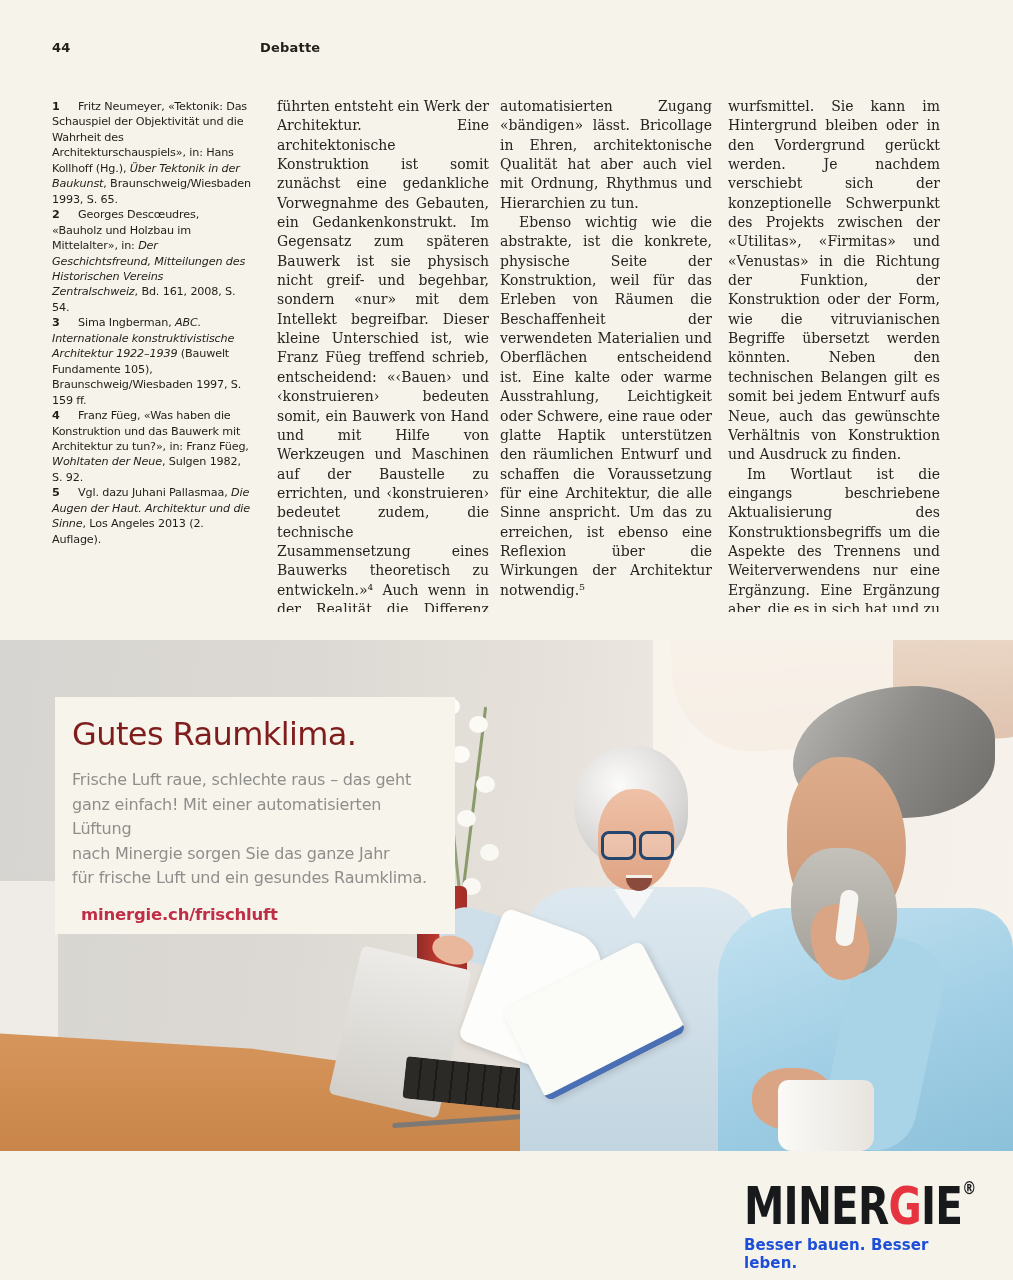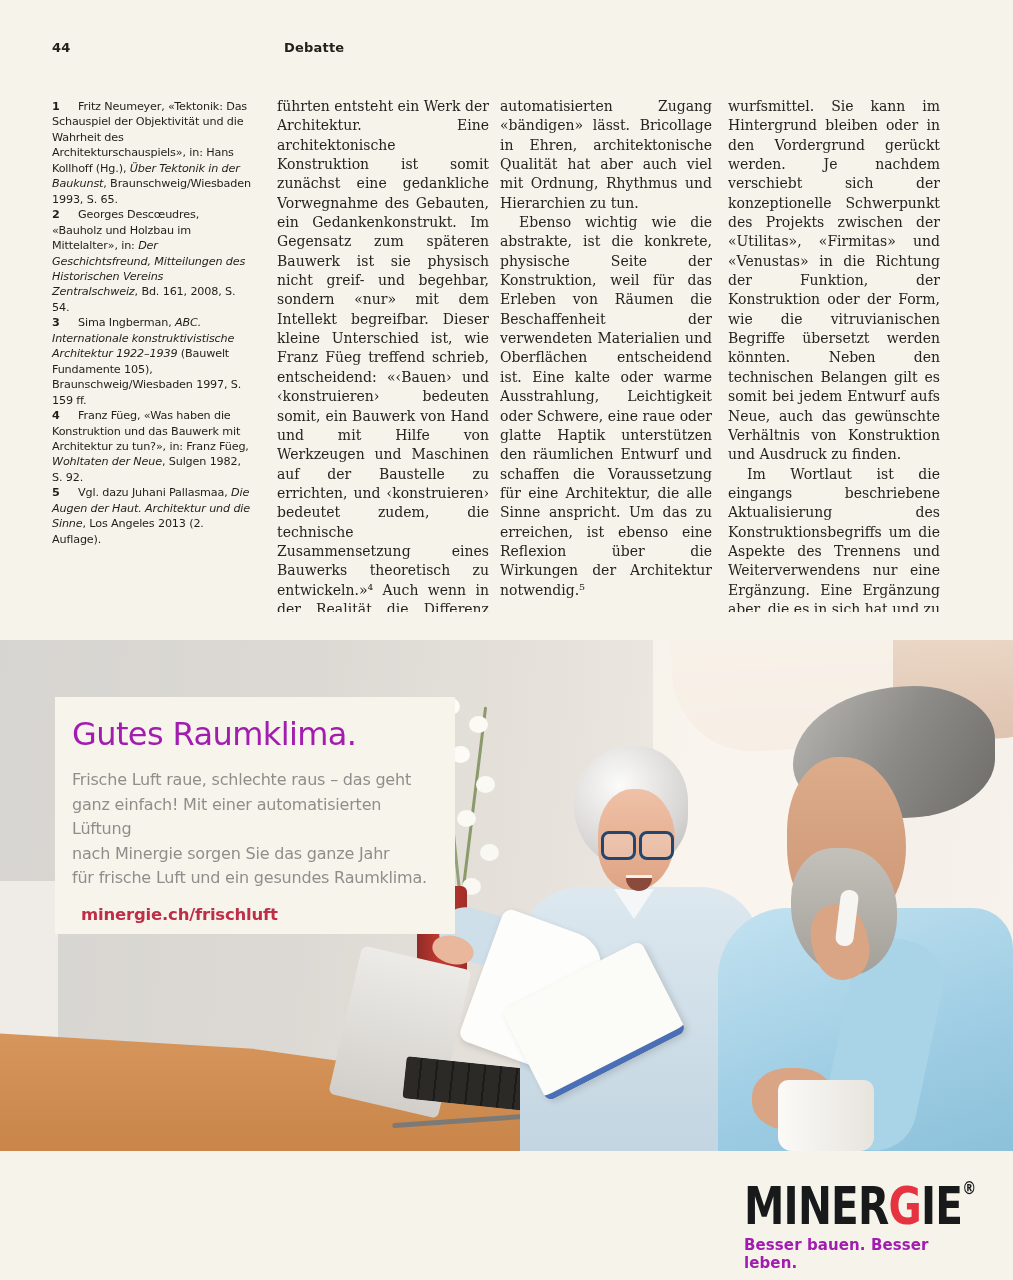--- a/index.html
+++ b/index.html
@@ -6,21 +6,21 @@
   body {
     width:1013px; height:1280px; position:relative; overflow:hidden;
     background:#f6f3eb; color:#24211c;
     font-family:"DejaVu Serif", serif;
   }
   .abs { position:absolute; }
 
   
   .hdr { font-family:"DejaVu Sans", sans-serif; font-weight:bold; font-size:13px; letter-spacing:0.2px; }
   #pageno  { left:52px;  top:40px; }
-  #section { left:284px; top:40px; }
+  #section { left:260px; top:40px; }
 
   
   #footnotes { left:52px; top:99px; width:200px;
     font-family:"DejaVu Sans", sans-serif; font-size:11.2px; line-height:15.45px;
     letter-spacing:-0.15px; color:#211e19; }
   .footnote { margin:0; }
   .fn-num { display:inline-block; width:26px; font-weight:bold; }
   .it { font-style:italic; }
 
   
@@ -105,35 +105,35 @@
   .m-item { left:838px; top:250px; width:18px; height:56px; background:#f7f5f1;
     border-radius:8px; transform:rotate(7deg); }
   .m-hand2 { left:752px; top:428px; width:82px; height:62px; background:#d9a584; border-radius:45%; }
   .cup { left:778px; top:440px; width:96px; height:71px;
     background:linear-gradient(90deg,#fbfaf7,#e7e4de); border-radius:10px 10px 14px 14px; }
 
   
   #ad-box { left:55px; top:57px; width:400px; height:237px; background:#f7f4ec; }
   .ad-inner { position:absolute; left:17px; top:16px; width:366px; }
   .ad-headline { font-family:"DejaVu Sans", sans-serif; font-size:32px; line-height:42px;
-    letter-spacing:-0.6px; color:#a21caf; }
+    letter-spacing:-0.6px; color:#7f1d1d; }
   .ad-body { margin-top:13px; font-family:"DejaVu Sans", sans-serif; font-size:16px;
     line-height:24.6px; color:#8f8e8b; letter-spacing:-0.2px; }
   .ad-link { margin-top:14px; font-family:"DejaVu Sans", sans-serif; font-weight:bold;
     font-size:16.5px; color:#bf2e47; letter-spacing:-0.2px;margin-left:9px; }
 
   
   #logo { left:744px; top:1160px; width:240px; }
   .logo-row { transform:scaleX(0.78); transform-origin:0 50%; white-space:nowrap;
     font-family:"DejaVu Sans", sans-serif; font-weight:bold; font-size:52px;
     letter-spacing:-1px; color:#17191b; line-height:56px; }
   .logo-g { color:#e5333f; }
   .logo-reg { font-size:18px; vertical-align:30px; letter-spacing:0; }
   .logo-tagline { font-family:"DejaVu Sans", sans-serif; font-weight:bold;
-    font-size:15px; color:#a21caf; margin-top:2px; letter-spacing:0.1px; }
+    font-size:15px; color:#1d4ed8; margin-top:2px; letter-spacing:0.1px; }
 </style>
 </head>
 <body>
 
 <div class="abs hdr" id="pageno">44</div>
 <div class="abs hdr" id="section">Debatte</div>
 
 <div class="abs" id="footnotes">
     <div class="footnote"><span class="fn-num">1</span><span>Fritz Neumeyer, «Tektonik: Das Schauspiel der Objektivität und die Wahrheit des Architekturschauspiels», in: Hans Kollhoff (Hg.), </span><span class="it">Über Tektonik in der Baukunst</span><span>, Braunschweig/Wiesbaden 1993, S. 65.</span></div>
     <div class="footnote"><span class="fn-num">2</span><span>Georges Descœudres, «Bauholz und Holzbau im Mittelalter», in: </span><span class="it">Der Geschichtsfreund, Mitteilungen des Historischen Vereins Zentralschweiz</span><span>, Bd. 161, 2008, S. 54.</span></div>

